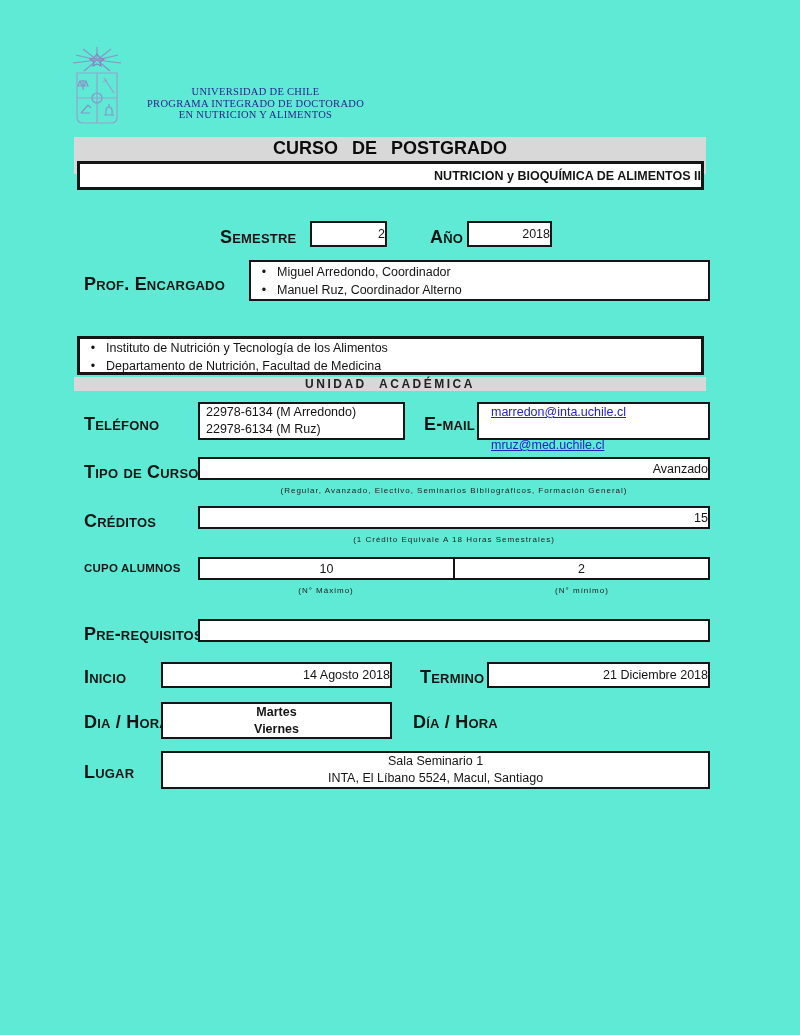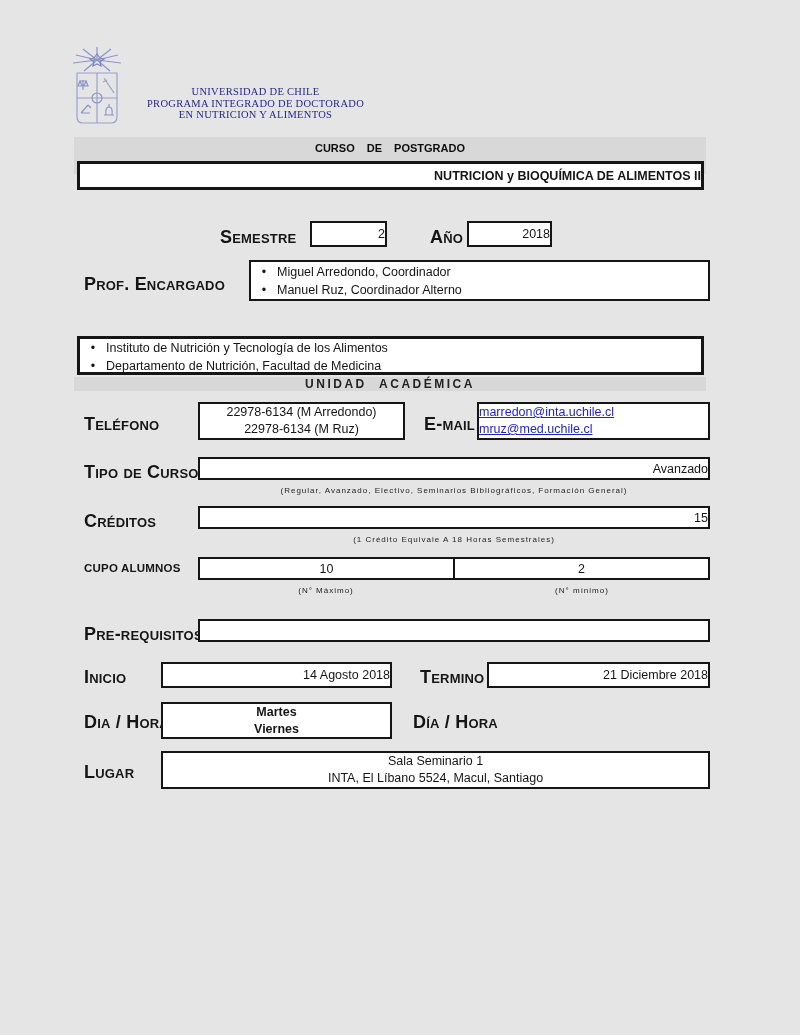--- a/index.html
+++ b/index.html
@@ -1,29 +1,29 @@
 <!DOCTYPE html>
 <html><head>
 <meta charset="utf-8">
 <style>
   html,body{margin:0;padding:0;background:#ffffff;}
-  .page{position:relative;width:800px;height:1035px;background:#e5e5e5;
+  .page{position:relative;width:800px;height:1035px;background:#5eead4;
         font-family:"Liberation Sans",sans-serif;color:#151515;overflow:hidden;}
   .abs{position:absolute;}
 
   
   .uni-header{left:118px;top:86px;width:275px;text-align:center;
     font-family:"Liberation Serif",serif;font-size:10.5px;line-height:11.5px;
     color:#26268c;letter-spacing:.3px;}
   .logo{left:66px;top:47px;width:62px;height:90px;}
 
   
   .graybar{background:#d8d8d8;text-align:center;}
   .title-bar{left:74px;top:137px;width:632px;height:37px;line-height:23px;
-    font-size:11px;font-weight:bold;word-spacing:9px;color:#0c0c0c;}
+    font-size:18px;font-weight:bold;word-spacing:9px;color:#0c0c0c;}
   .unidad-bar{left:74px;top:377px;width:632px;height:14px;line-height:14px;
     font-size:12px;font-weight:bold;letter-spacing:2.5px;word-spacing:7px;color:#222;}
 
   
   .box{position:absolute;border:2px solid #151515;background:#fff;box-sizing:border-box;}
   .thick{border-width:3px;}
   .center{display:flex;align-items:center;justify-content:flex-end;text-align:center;}
   .course-box{left:77px;top:161px;width:627px;height:29px;font-weight:bold;font-size:12.5px;}
 
   .label{position:absolute;font-weight:bold;font-size:18px;font-variant:small-caps;
@@ -33,21 +33,21 @@
   .lines{display:flex;flex-direction:column;justify-content:center;height:100%;}
   .lh{line-height:17px;}
 
   .bullet-row{display:flex;font-size:12.5px;line-height:17.5px;}
   .bullet-dot{width:26px;text-align:center;flex:none;}
 
   .caption{position:absolute;font-size:8px;letter-spacing:1px;color:#222;
     text-align:center;white-space:nowrap;}
 
   .link{color:#2323c8;text-decoration:underline;font-size:12.5px;line-height:17px;
-    display:block;padding-left:0;}
+    display:block;padding-left:12px;margin-top:16px;}
 
   .split{display:flex;height:100%;}
   .cell{flex:1;display:flex;align-items:center;justify-content:center;font-size:12.5px;}
   .cell+.cell{border-left:2px solid #151515;}
 </style>
 </head>
 <body>
 
 <div class="page">
 
@@ -118,21 +118,21 @@
     </div>
     <div class="bullet-row">
       <span class="bullet-dot">•</span>
       <span>Departamento de Nutrición, Facultad de Medicina</span>
     </div>
   </div>
   <div class="abs graybar unidad-bar">UNIDAD ACADÉMICA</div>
 
   <div class="label" style="left:84px;top:414px;">Teléfono</div>
   <div class="box" style="left:198px;top:402px;width:207px;height:38px;">
-    <div class="lines" style="align-items:center;">
+    <div class="lines" style="padding-left:6px;">
       <span class="val lh">22978-6134 (M Arredondo)</span>
       <span class="val lh">22978-6134 (M Ruz)</span>
     </div>
   </div>
   <div class="label" style="left:424px;top:414px;">E-mail</div>
   <div class="box" style="left:477px;top:402px;width:233px;height:38px;">
     <div class="lines">
       <a href="#" class="link">marredon@inta.uchile.cl</a>
       <a href="#" class="link">mruz@med.uchile.cl</a>
     </div>

